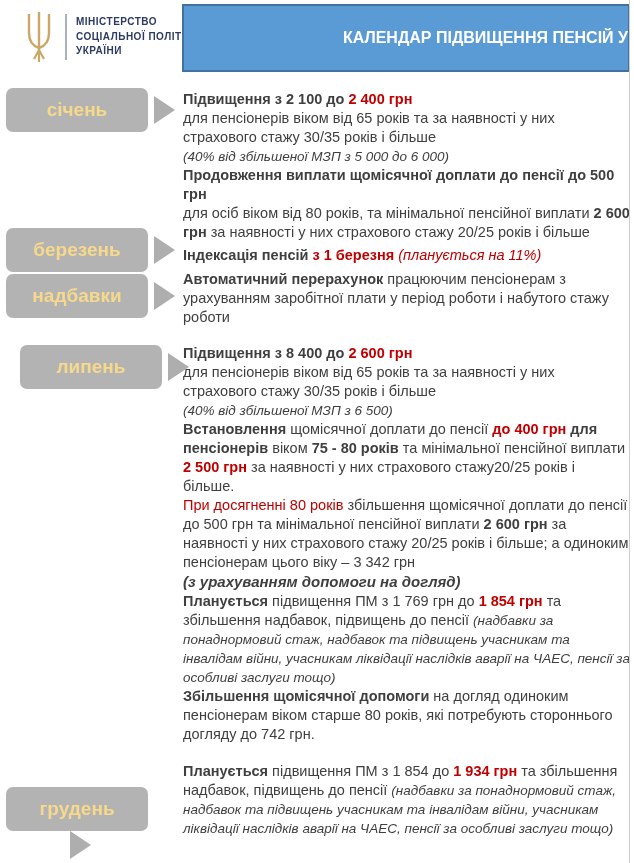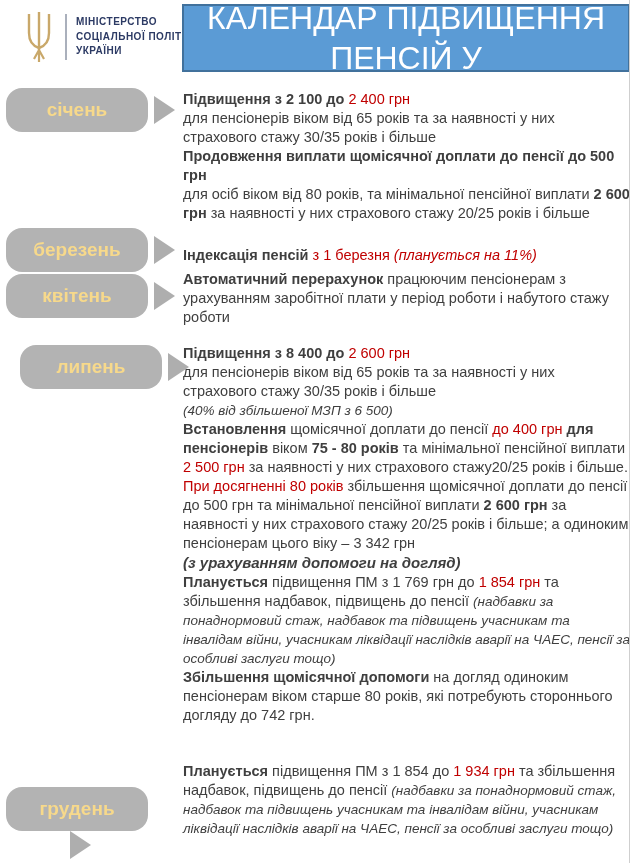--- a/index.html
+++ b/index.html
@@ -11,56 +11,56 @@
 
   
   .logo{position:absolute;left:20px;top:9px;display:flex;align-items:center;}
   .trident{display:block;}
   .logo-sep{width:2px;height:46px;background:#aab0bc;margin:0 9px 0 7px;}
   .org{color:var(--ministry-text,#2c3a64);font-weight:bold;font-size:10px;line-height:1.45;letter-spacing:.5px;}
   .header-box{
     position:absolute;left:182px;top:4px;width:444px;height:64px;
     background:var(--header-bg,#5b9bd5);border:2px solid var(--header-border,#41719c);
     display:flex;align-items:center;justify-content:flex-end;text-align:center;
-    color:var(--header-text,#fff);font-weight:normal;font-size:32px;line-height:1.25;
+    color:var(--header-text,#fff);font-weight:bold;font-size:16px;line-height:1.25;
   }
 
   
   .month-row{position:absolute;left:0;width:634px;}
   .row-january{top:88px;}
   .row-march{top:228px;}
   .row-april{top:270px;}
   .row-july{top:342px;}
   .row-december{top:762px;}
 
   .month-tag{position:absolute;left:6px;top:0;display:flex;align-items:center;}
   .row-april .month-tag{top:4px;}
   .row-july .month-tag{top:3px;padding-left:14px;}
   .row-december .month-tag{top:25px;flex-direction:column;}
 
   .month-label{
-    width:142px;height:44px;border-radius:16px;background:var(--month-box,#b3b3b3);
+    width:142px;height:44px;border-radius:7px;background:var(--month-box,#b3b3b3);
     color:var(--month-text,#f7d98b);font-weight:bold;font-size:19px;
     display:flex;align-items:center;justify-content:center;
   }
   .arrow{
     width:0;height:0;margin-left:6px;
     border-top:14px solid transparent;border-bottom:14px solid transparent;
     border-left:21px solid var(--arrow,#aeaeae);
   }
 
   .month-content{position:absolute;left:183px;width:447px;font-size:14.5px;line-height:19px;}
   .row-january .month-content{top:2px;}
   .row-march .month-content{top:18px;}
   .row-july .month-content{top:2px;}
   .para{margin:0;}
 
   .seg-n{}
   .seg-b{font-weight:bold;}
-  .seg-rb{font-weight:normal;color:var(--accent-red,#c00000);}
+  .seg-rb{font-weight:bold;color:var(--accent-red,#c00000);}
   .seg-rn{color:var(--accent-red,#c00000);}
   .seg-i{font-style:italic;font-size:13.5px;}
   .seg-bi{font-style:italic;font-weight:bold;font-size:15px;}
   .seg-ri{font-style:italic;color:var(--accent-red,#c00000);}
 </style>
 </head>
 <body>
 
 <div class="page">
 
@@ -86,36 +86,37 @@
 
   <div id="months-host">
       <div class="month-row row-january">
     <div class="month-tag">
       <div class="month-label">січень</div>
       <div class="arrow"></div>
     </div>
     <div class="month-content">
           <div class="para"><span class="seg-b">Підвищення з 2 100 до </span><span class="seg-rb">2 400 грн</span></div>
           <div class="para"><span class="seg-n">для пенсіонерів віком від 65 років та за наявності у них страхового стажу 30/35 років і більше</span></div>
+          <div class="para"><span class="seg-i">(40% від збільшеної МЗП з 5 000 до 6 000)</span></div>
           <div class="para"><span class="seg-b">Продовження виплати щомісячної доплати до пенсії до 500 грн</span></div>
           <div class="para"><span class="seg-n">для осіб віком від 80 років, та мінімальної пенсійної виплати </span><span class="seg-b">2 600 грн</span><span class="seg-n"> за наявності у них страхового стажу 20/25 років і більше</span></div>
         </div>
   </div>
       <div class="month-row row-march">
     <div class="month-tag">
       <div class="month-label">березень</div>
       <div class="arrow"></div>
     </div>
     <div class="month-content">
           <div class="para"><span class="seg-b">Індексація пенсій </span><span class="seg-rb">з 1 березня </span><span class="seg-ri">(планується на 11%)</span></div>
         </div>
   </div>
       <div class="month-row row-april">
     <div class="month-tag">
-      <div class="month-label">квітень</div>
+      <div class="month-label">надбавки</div>
       <div class="arrow"></div>
     </div>
     <div class="month-content">
           <div class="para"><span class="seg-b">Автоматичний перерахунок </span><span class="seg-n">працюючим пенсіонерам з урахуванням заробітної плати у період роботи і набутого стажу роботи</span></div>
         </div>
   </div>
       <div class="month-row row-july">
     <div class="month-tag">
       <div class="month-label">липень</div>
       <div class="arrow"></div>

